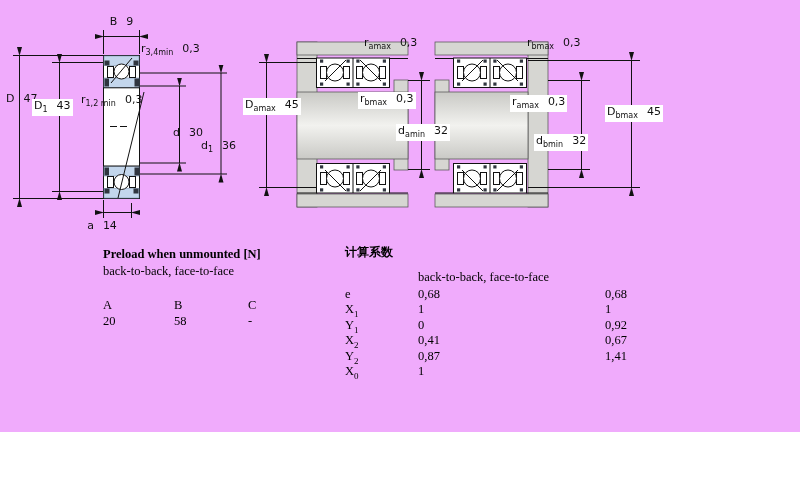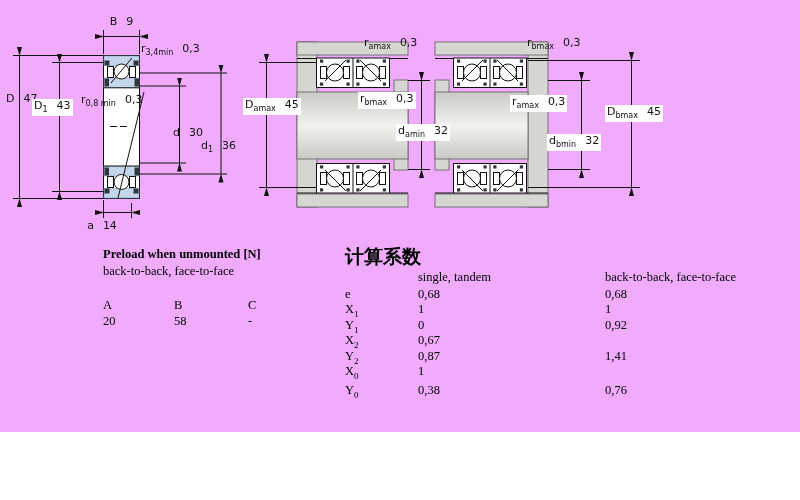--- a/index.html
+++ b/index.html
@@ -18,21 +18,21 @@
   .tbl { position:absolute; font-family:"Liberation Serif", serif; font-size:12.5px; color:#000; }
   .tbl .title { font-weight:bold; font-size:12.5px; }
   .row { display:flex; }
   .preload .row span { display:inline-block; }
   .preload .c1 { width:71px; }
   .preload .c2 { width:74px; }
   .preload .hdr { margin-top:19px; }
   .preload .sub-t { margin-top:2px; }
   .preload .vals { margin-top:1px; }
 
-  .factors .title { font-size:19px; }
+  .factors .title { font-size:12px; margin-bottom:9px; }
   .factors .row { height:15.5px; align-items:flex-start; }
   .factors .lc { width:73px; }
   .factors .v1 { width:187px; }
   .factors .hdr { margin-bottom:1px; }
   .factors .last { margin-top:3px; }
   .factors sub { font-size:9px; }
 </style>
 </head>
 <body>
 
@@ -174,85 +174,80 @@
       <use href="#bcell" transform="translate(526,58) scale(-1,1)"></use>
       <use href="#bcell" transform="translate(454,193) scale(1,-1)"></use>
       <use href="#bcell" transform="translate(526,193) scale(-1,-1)"></use>
     </g>
   </svg>
 
   <div class="dlabel ctr" style="left:103px; top:15px; width:37px;"><span>B</span><span class="v">9</span></div>
   <div class="dlabel" style="left:141px; top:42px;"><span>r</span><sub>3,4min</sub><span class="v">0,3</span></div>
   <div class="dlabel" style="left:6px; top:92px;"><span>D</span><span class="v">47</span></div>
   <div class="dlabel wbg" style="left:32px; top:99px;"><span>D</span><sub>1</sub><span class="v">43</span></div>
-  <div class="dlabel" style="left:81px; top:93px;"><span>r</span><sub>0,8 min</sub><span class="v">0,3</span></div>
+  <div class="dlabel" style="left:81px; top:93px;"><span>r</span><sub>1,2 min</sub><span class="v">0,3</span></div>
   <div class="dlabel" style="left:173px; top:126px;"><span>d</span><span class="v">30</span></div>
   <div class="dlabel" style="left:201px; top:139px;"><span>d</span><sub>1</sub><span class="v">36</span></div>
   <div class="dlabel ctr" style="left:85px; top:219px; width:34px;"><span>a</span><span class="v">14</span></div>
 
   <div class="dlabel" style="left:364px; top:36px;"><span>r</span><sub>amax</sub><span class="v">0,3</span></div>
   <div class="dlabel wbg" style="left:243px; top:98px;"><span>D</span><sub>amax</sub><span class="v">45</span></div>
   <div class="dlabel wbg" style="left:358px; top:92px;"><span>r</span><sub>bmax</sub><span class="v">0,3</span></div>
   <div class="dlabel wbg" style="left:396px; top:124px;text-align:center;"><span>d</span><sub>amin</sub><span class="v">32</span></div>
 
   <div class="dlabel" style="left:527px; top:36px;"><span>r</span><sub>bmax</sub><span class="v">0,3</span></div>
   <div class="dlabel wbg" style="left:510px; top:95px;"><span>r</span><sub>amax</sub><span class="v">0,3</span></div>
   <div class="dlabel wbg" style="left:605px; top:105px;"><span>D</span><sub>bmax</sub><span class="v">45</span></div>
-  <div class="dlabel wbg" style="left:547px; top:134px;"><span>d</span><sub>bmin</sub><span class="v">32</span></div>
+  <div class="dlabel wbg" style="left:534px; top:134px;"><span>d</span><sub>bmin</sub><span class="v">32</span></div>
 
   <div class="tbl preload" style="left:103px; top:247px; width:200px;">
     <div class="title">Preload when unmounted [N]</div>
     <div class="sub-t">back-to-back, face-to-face</div>
     <div class="row hdr">
       <span class="c1">A</span>
       <span class="c2">B</span>
       <span class="c3">C</span>
     </div>
     <div class="row vals">
       <span class="c1">20</span>
       <span class="c2">58</span>
       <span class="c3">-</span>
     </div>
   </div>
 
   <div class="tbl factors" style="left:345px; top:244px; width:420px;">
     <div class="title">计算系数</div>
     <div class="row hdr">
       <span class="lc"></span>
-      <span class="v1">single, tandem</span>
       <span class="v2">back-to-back, face-to-face</span>
     </div>
     <div class="row">
       <span class="lc"><span>e</span><sub></sub></span>
       <span class="v1">0,68</span>
       <span class="v2">0,68</span>
     </div>
     <div class="row">
       <span class="lc"><span>X</span><sub>1</sub></span>
       <span class="v1">1</span>
       <span class="v2">1</span>
     </div>
     <div class="row">
       <span class="lc"><span>Y</span><sub>1</sub></span>
       <span class="v1">0</span>
       <span class="v2">0,92</span>
     </div>
     <div class="row">
       <span class="lc"><span>X</span><sub>2</sub></span>
+      <span class="v1">0,41</span>
       <span class="v2">0,67</span>
     </div>
     <div class="row">
       <span class="lc"><span>Y</span><sub>2</sub></span>
       <span class="v1">0,87</span>
       <span class="v2">1,41</span>
     </div>
     <div class="row">
       <span class="lc"><span>X</span><sub>0</sub></span>
       <span class="v2">1</span>
     </div>
-    <div class="row last">
-      <span class="lc"><span>Y</span><sub>0</sub></span>
-      <span class="v1">0,38</span>
-      <span class="v2">0,76</span>
-    </div>
   </div>
 
 </div>
 
 </body></html>

